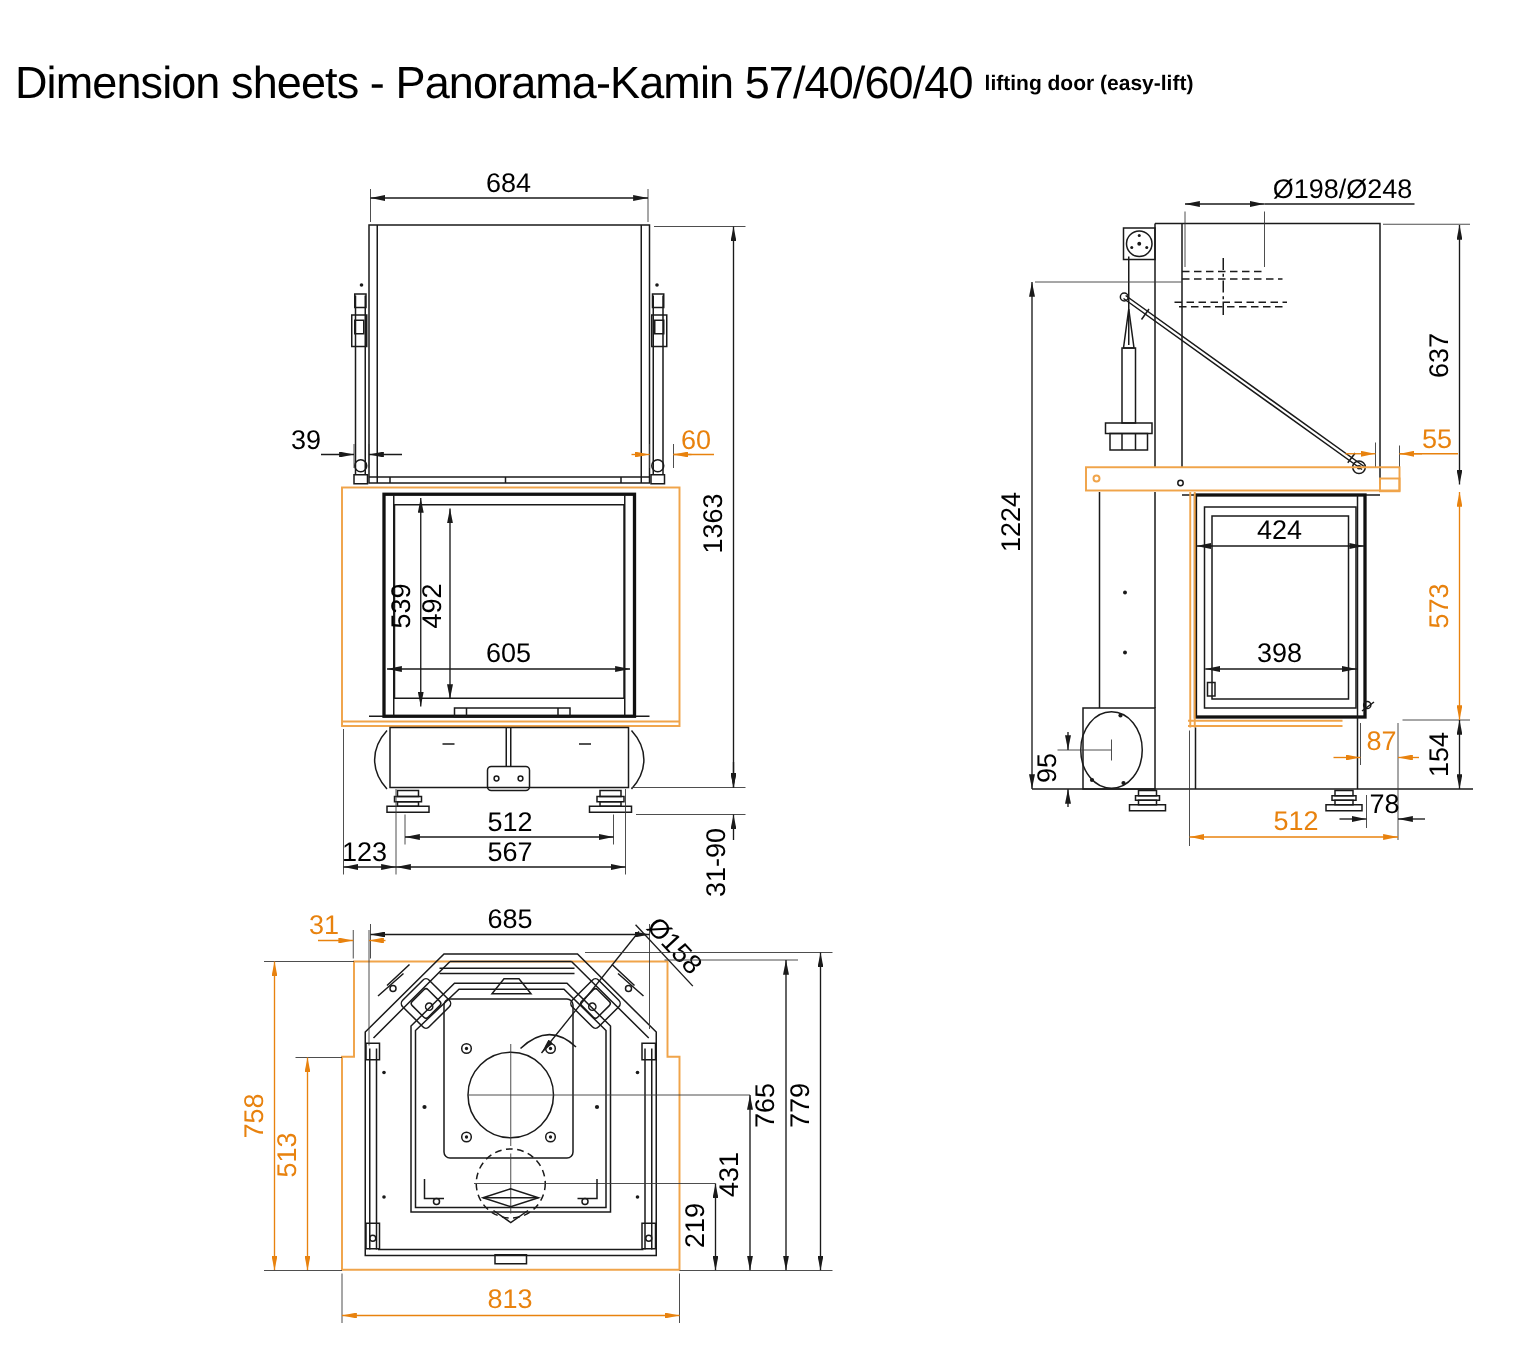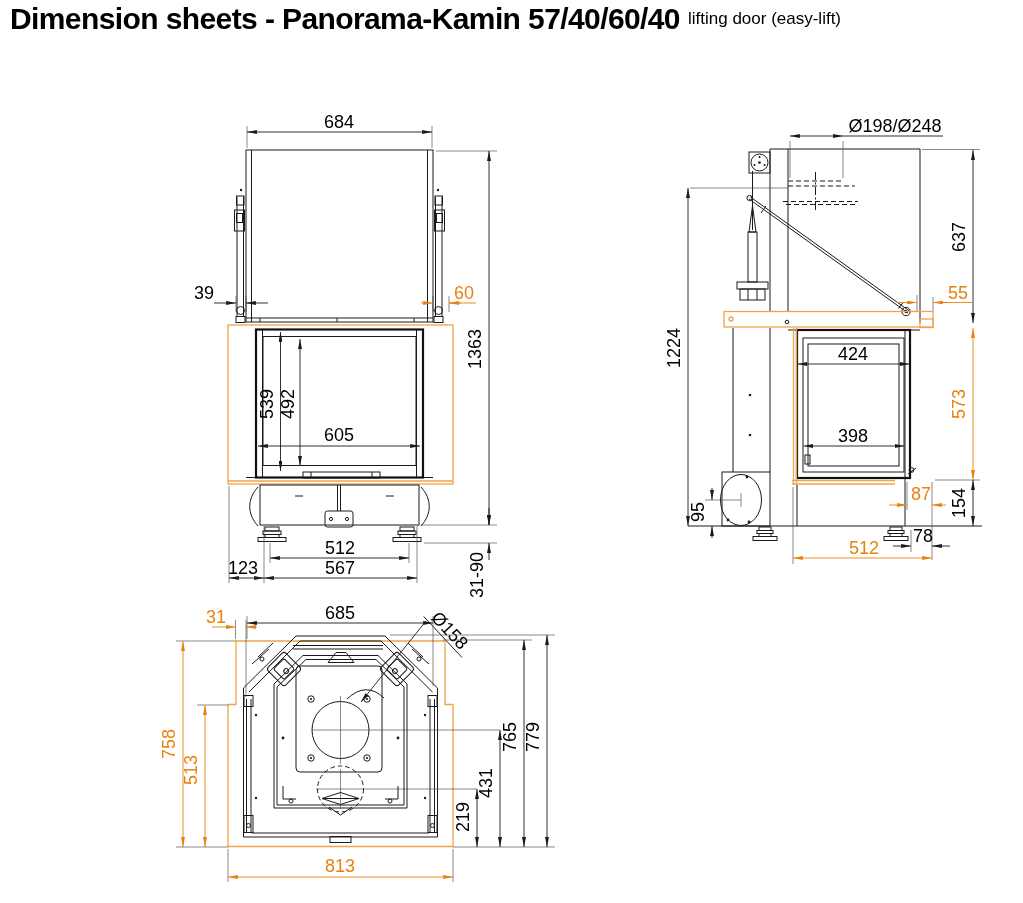--- a/index.html
+++ b/index.html
@@ -1,20 +1,20 @@
 <!DOCTYPE html>
 <html><head>
 <meta charset="utf-8">
 <style>
   html,body{margin:0;padding:0;background:#fff;}
   .canvas{position:relative;width:1023px;height:903px;background:#fff;overflow:hidden;
           font-family:"Liberation Sans",sans-serif;}
   .header{position:absolute;left:10px;top:2px;display:flex;align-items:baseline;gap:8px;white-space:nowrap;}
-  .title{font-size:30px;font-weight:bold;letter-spacing:-0.6px;color:#000;}
-  .subtitle{font-size:17px;font-weight:normal;color:#000;position:relative;top:-5px;}
+  .title{font-size:30px;font-weight:normal;letter-spacing:-0.6px;color:#000;margin-top:37px;}
+  .subtitle{font-size:14px;font-weight:bold;color:#000;position:relative;top:-5px;}
   svg{position:absolute;left:0;top:0;}
   svg text{font-family:"Liberation Sans",sans-serif;font-size:18px;fill:#000;text-anchor:middle;}
   svg text.o{fill:#e8820e;}
   .ln{stroke:#1a1a1a;fill:none;stroke-width:1;}
   .hv{stroke:#111;fill:none;stroke-width:2.2;}
   .or{stroke:#f0a44a;fill:none;stroke-width:1.3;}
   .ext{stroke:#3a3a3a;fill:none;stroke-width:0.6;}
   .dim{stroke:#1a1a1a;fill:none;stroke-width:0.9;}
   .dimo{stroke:#e8820e;fill:none;stroke-width:0.9;}
   .dot{fill:#1a1a1a;stroke:none;}

